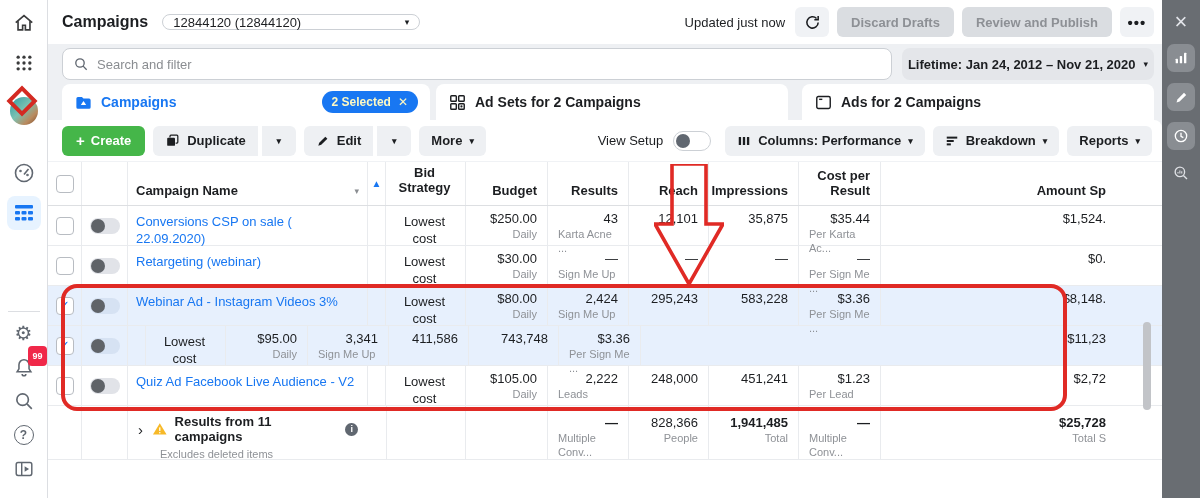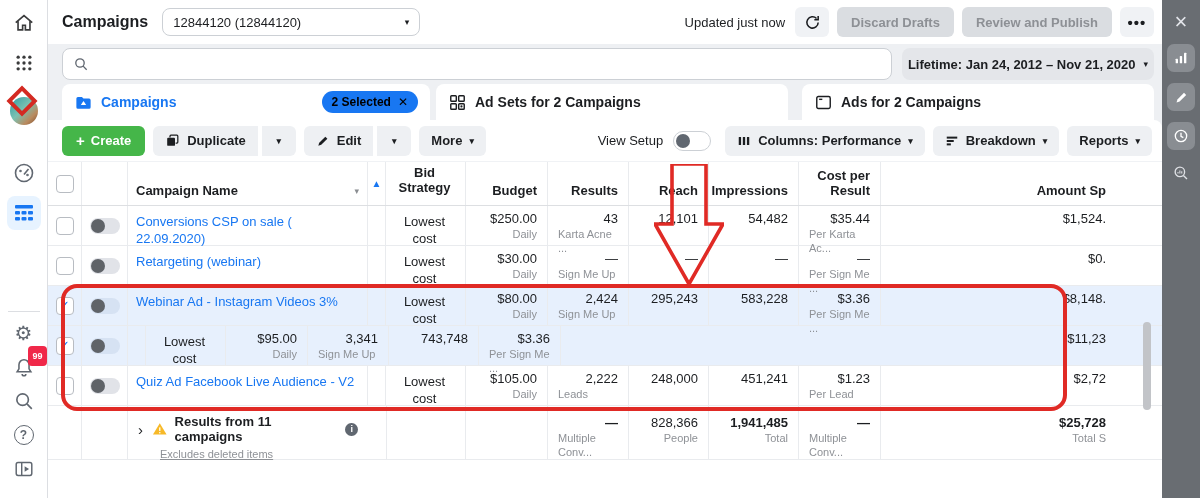--- a/index.html
+++ b/index.html
@@ -22,40 +22,40 @@
   .rsb { position:absolute; right:0; top:0; width:38px; height:498px; background:#696d72; z-index:30; display:flex; flex-direction:column; align-items:center; }
   .rsb .close { color:#e4e6eb; font-size:22px; line-height:1; margin-top:11px; cursor:pointer; }
   .rsb .btn { width:28px; height:28px; border-radius:7px; background:#898d92; display:flex; align-items:center; justify-content:center; margin-top:11px; cursor:pointer; }
   .rsb .plain { margin-top:14px; cursor:pointer; }
 
   
   .main { position:absolute; left:48px; top:0; width:1114px; height:498px; }
 
   .topbar { height:44px; background:#fff; display:flex; align-items:center; padding:0 8px 0 14px; }
   .topbar .title { font-size:16px; font-weight:bold; margin-right:14px; }
-  .acct-select { width:258px; height:28px; border:1px solid #ccd0d5; border-radius:8px; display:flex; align-items:center; padding:0 10px; font-size:13px; cursor:pointer; }
+  .acct-select { width:258px; height:16px; border:1px solid #ccd0d5; border-radius:8px; display:flex; align-items:center; padding:0 10px; font-size:13px; cursor:pointer; }
   .acct-select .caret { margin-left:auto; }
   .topbar .right { margin-left:auto; display:flex; align-items:center; gap:8px; }
   .updated { font-size:13px; color:#1c1e21; margin-right:2px; }
   .icon-btn { width:34px; height:30px; background:#f0f2f5; border-radius:6px; display:flex; align-items:center; justify-content:center; cursor:pointer; }
   .btn-disabled { height:30px; background:#dadde1; color:#8d9095; font-size:13px; font-weight:bold; border:none; border-radius:6px; padding:0 14px; cursor:default; }
   .dots { font-size:15px; font-weight:bold; color:#1c1e21; letter-spacing:1px; }
 
   .search-row { height:40px; display:flex; align-items:center; padding:0 8px 0 14px; gap:10px; }
   .search-box { flex:1; height:32px; background:#fff; border:1px solid #ccd0d5; border-radius:8px; display:flex; align-items:center; padding:0 10px; gap:8px; }
   .search-box input { border:none; outline:none; flex:1; font-size:13px; font-family:inherit; color:#1c1e21; background:transparent; }
   .search-box input::placeholder { color:#8a8d91; }
   .date-btn { width:252px; height:32px; background:#e4e6ea; border-radius:8px; display:flex; align-items:center; justify-content:center; gap:8px; font-size:13px; font-weight:bold; cursor:pointer; }
 
   .tabs-row { height:36px; display:flex; padding-left:14px; gap:4px; }
   .tab { background:#fff; border-radius:8px 8px 0 0; display:flex; align-items:center; padding:0 12px; gap:8px; font-size:14px; font-weight:bold; cursor:pointer; }
   .tab1 { width:368px; color:#1877f2; }
   .tab2 { width:352px; margin-left:2px; }
   .tab3 { width:352px; margin-left:10px; }
-  .pill { margin-left:auto; background:#1877f2; color:#000000; font-size:12px; font-weight:bold; border-radius:999px; padding:4px 10px; display:flex; align-items:center; gap:7px; cursor:pointer; }
+  .pill { margin-left:auto; background:#1877f2; color:#fef9c3; font-size:12px; font-weight:bold; border-radius:999px; padding:4px 10px; display:flex; align-items:center; gap:7px; cursor:pointer; }
   .pill .x { font-size:12px; }
 
   .card { background:#fff; border-radius:0 8px 8px 8px; height:440px; position:relative; }
   .toolbar { height:42px; display:flex; align-items:center; padding:0 10px 0 14px; gap:8px; border-bottom:1px solid #f0f2f5; }
   .btn-green { height:30px; background:#45b649; color:#fff; font-size:13px; font-weight:bold; border:none; border-radius:6px; padding:0 14px; display:flex; align-items:center; gap:6px; cursor:pointer; }
   .split { display:flex; gap:4px; }
   .btn-gray { height:30px; background:#eef0f3; color:#1c1e21; font-size:13px; font-weight:bold; border:none; border-radius:6px; padding:0 12px; display:flex; align-items:center; gap:7px; cursor:pointer; }
   .split .left { border-radius:6px 0 0 6px; }
   .split .right { border-radius:0 6px 6px 0; width:34px; justify-content:center; padding:0; }
   .caret { font-size:9px; color:#1c1e21; }
@@ -95,21 +95,21 @@
   .cb.checked .tick { display:block; }
   .toggle-sm { width:30px; height:16px; background:#e1e3e8; border-radius:999px; position:relative; cursor:pointer; }
   .row-sel .toggle-sm { background:#d6e2f3; }
   .toggle-sm .knob { position:absolute; left:1px; top:1px; width:14px; height:14px; border-radius:50%; background:#5f6368; }
 
   .frow { height:54px; display:flex; border-bottom:1px solid #e9ebee; }
   .frow .cell { padding-top:8px; }
   .fsummary { display:flex; align-items:center; gap:7px; font-size:13px; font-weight:bold; }
   .fchev { font-size:15px; font-weight:normal; color:#1c1e21; cursor:pointer; padding:0 2px; }
   .info-i { width:13px; height:13px; border-radius:50%; background:#606770; color:#fff; font-size:9px; font-weight:bold; display:flex; align-items:center; justify-content:center; }
-  .fnote { font-size:11px; color:#8e9196; margin-top:4px; padding-left:24px;text-decoration:underline; }
+  .fnote { font-size:11px; color:#8e9196; margin-top:4px; padding-left:24px; }
   .vscroll-thumb { position:absolute; left:1095px; top:322px; width:8px; height:88px; border-radius:4px; background:#c2c4c8; cursor:pointer; z-index:20; }
 
   
   .anno { position:absolute; z-index:40; pointer-events:none; }
   .anno-box { left:13px; top:284px; width:1006px; height:127px; border:4px solid #e02a25; border-radius:16px; }
   .anno-arrow { left:606px; top:164px; }
 </style>
 </head>
 <body>
 
@@ -237,20 +237,21 @@
         </div>
     </div>
   </div>
 
   <div class="search-row">
     <div class="search-box">
       <svg width="16" height="16" viewBox="0 0 24 24" fill="none" stroke="#606770" stroke-width="2">
           <circle cx="10.5" cy="10.5" r="6.3"></circle>
           <path d="M15.2 15.2 20.5 20.5"></path>
         </svg>
+      <input type="text" placeholder="Search and filter" style="">
     </div>
     <div class="date-btn">
       <span>Lifetime: Jan 24, 2012 – Nov 21, 2020</span>
       <span class="caret">▾</span>
     </div>
   </div>
 
   <div class="tabs-row">
     <div class="tab tab1">
       <svg width="19" height="19" viewBox="0 0 24 24">
@@ -389,21 +390,21 @@
           <span class="sub">Daily</span>
         </div>
       <div class="cell c-results">
           <span class="val">43</span>
           <span class="sub sub-left">Karta Acne ...</span>
         </div>
       <div class="cell c-reach">
           <span class="val">12,101</span>
         </div>
       <div class="cell c-impr">
-          <span class="val">54,482</span>
+          <span class="val">35,875</span>
         </div>
       <div class="cell c-cost">
           <span class="val">$35.44</span>
           <span class="sub sub-left">Per Karta Ac...</span>
         </div>
       <div class="cell c-amt">
           <span class="val">$1,524.</span>
         </div>
     </div>
 
@@ -502,20 +503,23 @@
       <div class="cell c-bid">
           <span class="val" style="padding-top:3px">Lowest cost</span>
         </div>
       <div class="cell c-budget">
           <span class="val">$95.00</span>
           <span class="sub">Daily</span>
         </div>
       <div class="cell c-results">
           <span class="val">3,341</span>
           <span class="sub sub-left">Sign Me Up</span>
+        </div>
+      <div class="cell c-reach">
+          <span class="val">411,586</span>
         </div>
       <div class="cell c-impr">
           <span class="val">743,748</span>
         </div>
       <div class="cell c-cost">
           <span class="val">$3.36</span>
           <span class="sub sub-left">Per Sign Me ...</span>
         </div>
       <div class="cell c-amt">
           <span class="val">$11,23</span>

